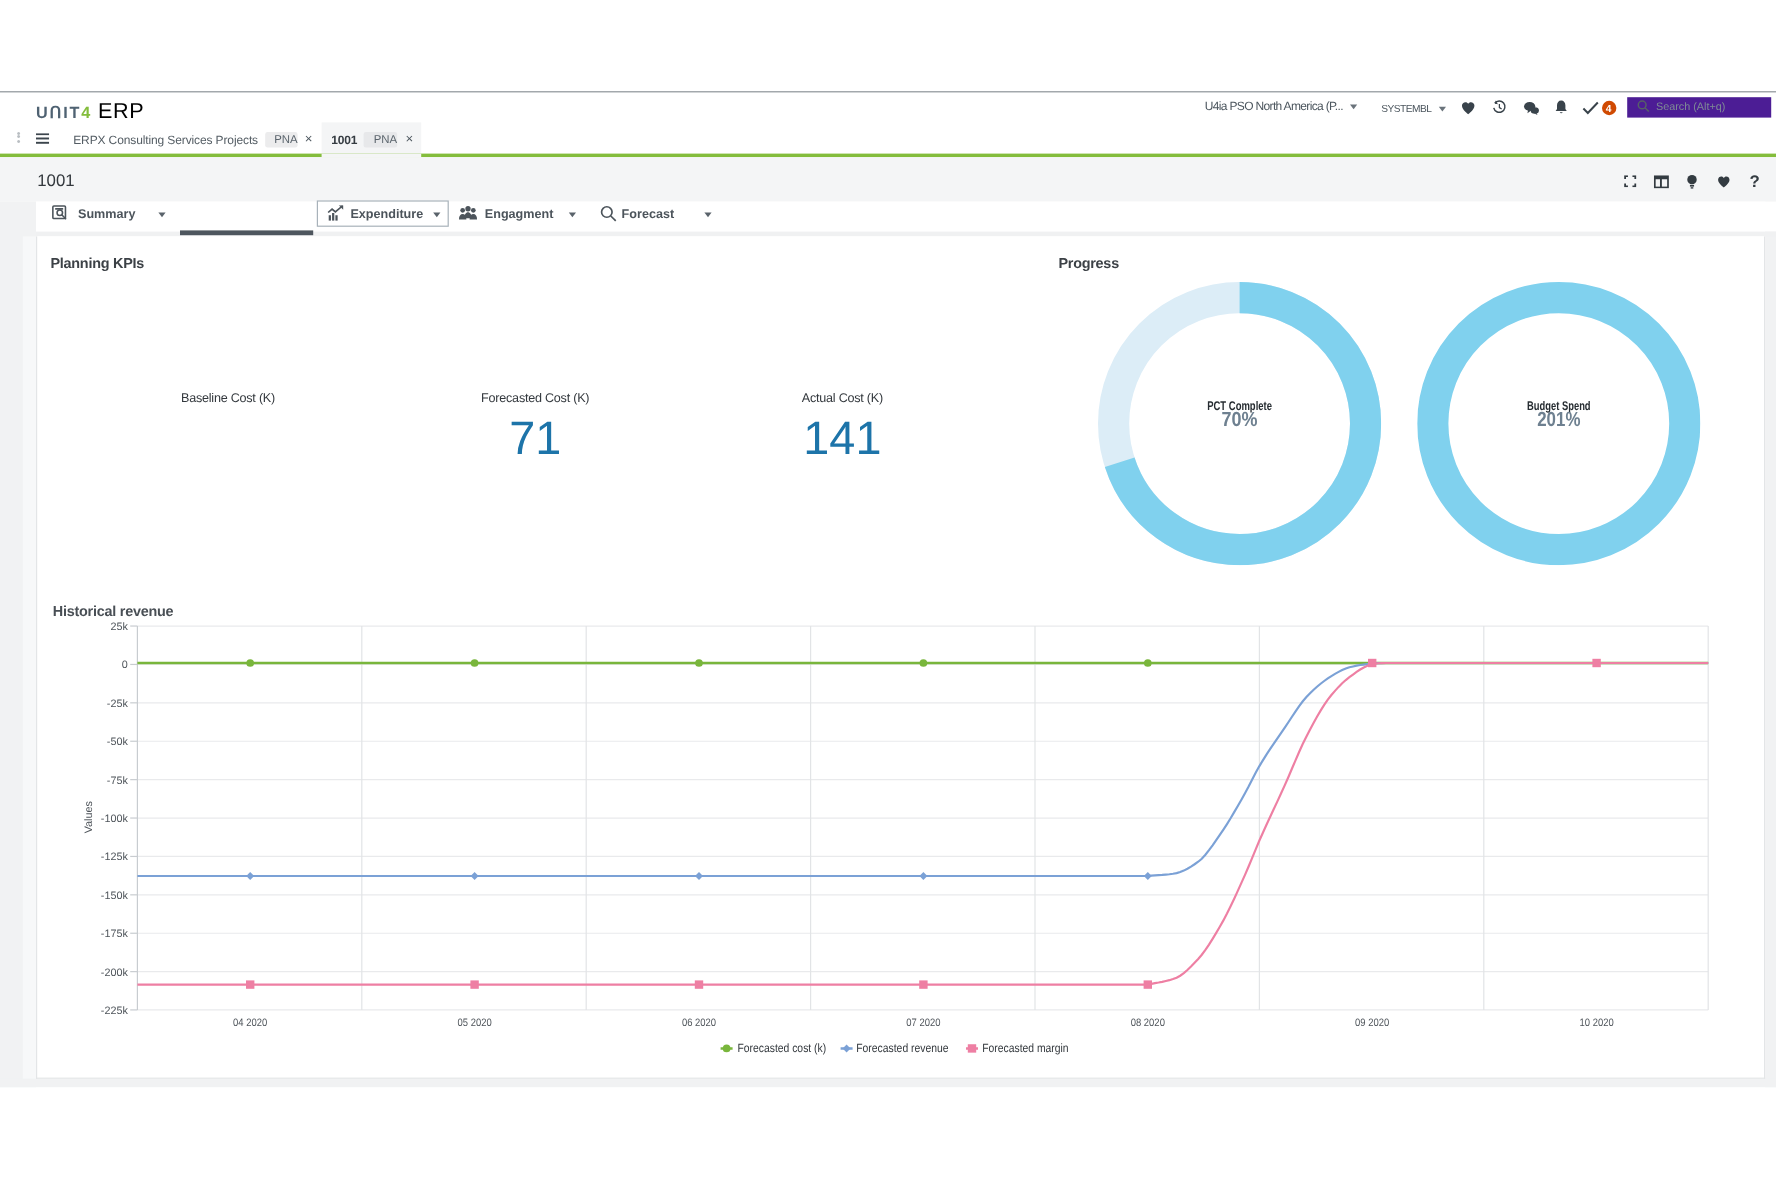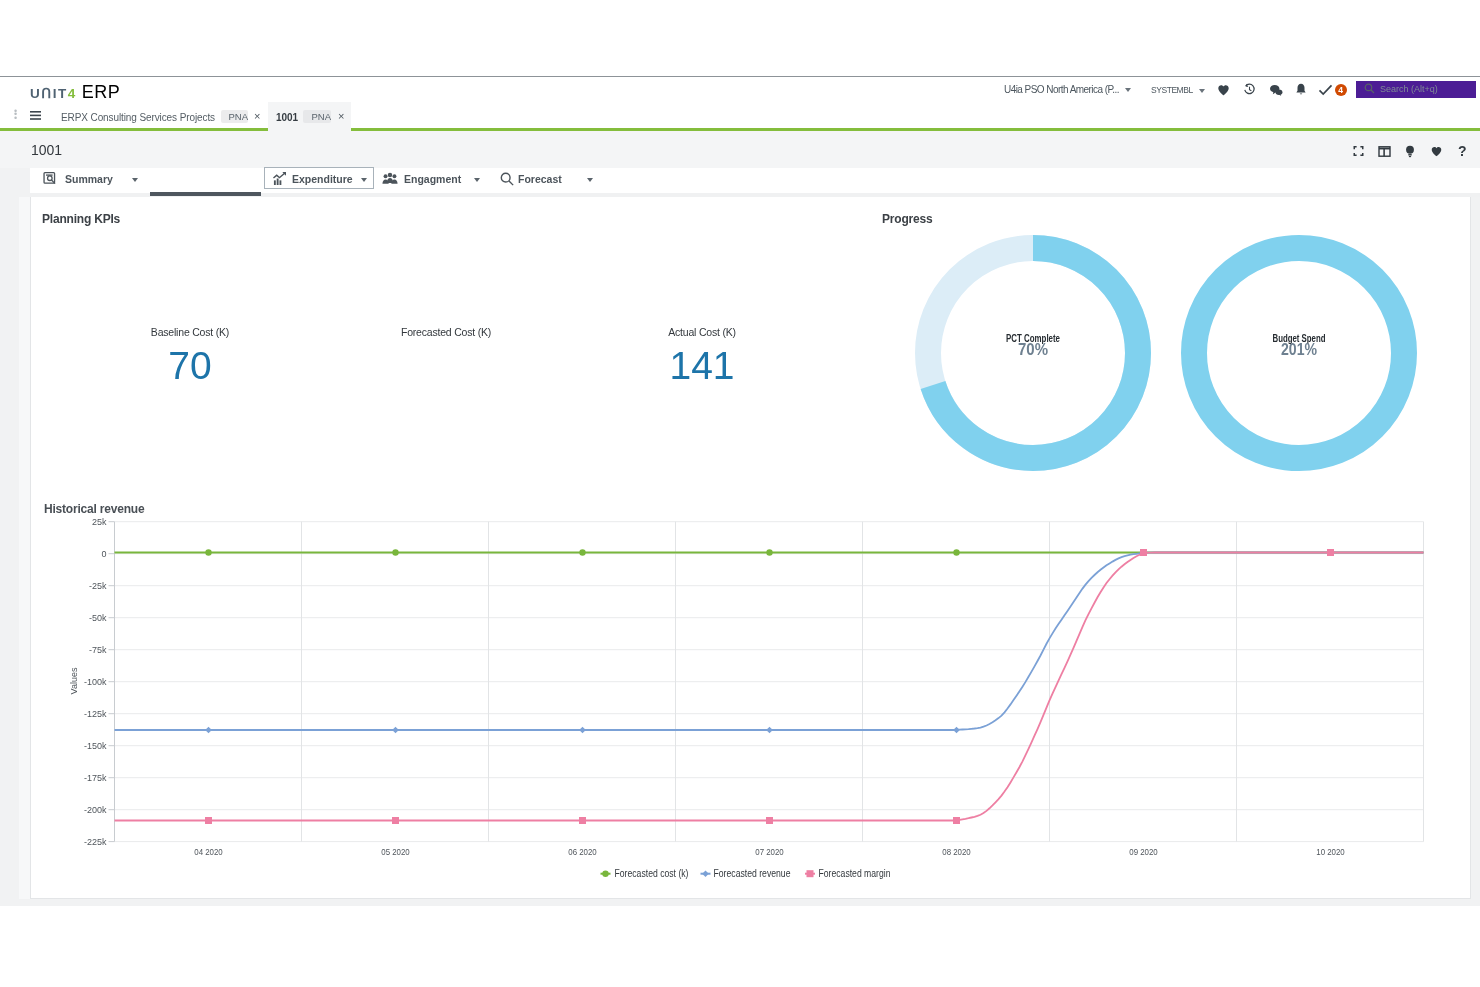--- a/index.html
+++ b/index.html
@@ -193,22 +193,22 @@
         <circle cx="6.5" cy="6.5" r="5"></circle>
         <path d="M10.3 10.3 L15 15"></path>
       </svg>Forecast<span class="caret"></span>
   </div>
 
   <div class="abs" id="panel"></div>
   <div class="abs sechdr" id="hdr-kpi">Planning KPIs</div>
   <div class="abs sechdr" id="hdr-progress">Progress</div>
   <div class="abs sechdr" id="hdr-hist">Historical revenue</div>
   <div class="abs kpilabel" style="left:90px;">Baseline Cost (K)</div>
-  <div class="abs kpival" style="left:90px;">70</div>
   <div class="abs kpilabel" style="left:346px;">Forecasted Cost (K)</div>
+  <div class="abs kpival" style="left:346px;">71</div>
   <div class="abs kpilabel" style="left:602px;">Actual Cost (K)</div>
   <div class="abs kpival" style="left:602px;">141</div>
 
   <svg class="abs" style="left:915px; top:235px;" width="236" height="236" viewBox="0 0 236 236">
     <circle cx="118" cy="118" r="105" fill="none" stroke="#dcedf7" stroke-width="26"></circle>
     <circle cx="118" cy="118" r="105" fill="none" stroke="#80d1ee" stroke-width="26" stroke-dasharray="461.8 659.7" transform="rotate(-90 118 118)"></circle>
     <text x="118" y="107" text-anchor="middle" font-size="10.5" font-weight="bold" fill="#262c31" textLength="54" lengthAdjust="spacingAndGlyphs">PCT Complete</text>
     <text x="118" y="120" text-anchor="middle" font-size="17" font-weight="bold" fill="#6e8090" textLength="30" lengthAdjust="spacingAndGlyphs">70%</text>
   </svg>
   <svg class="abs" style="left:1181px; top:235px;" width="236" height="236" viewBox="0 0 236 236">

